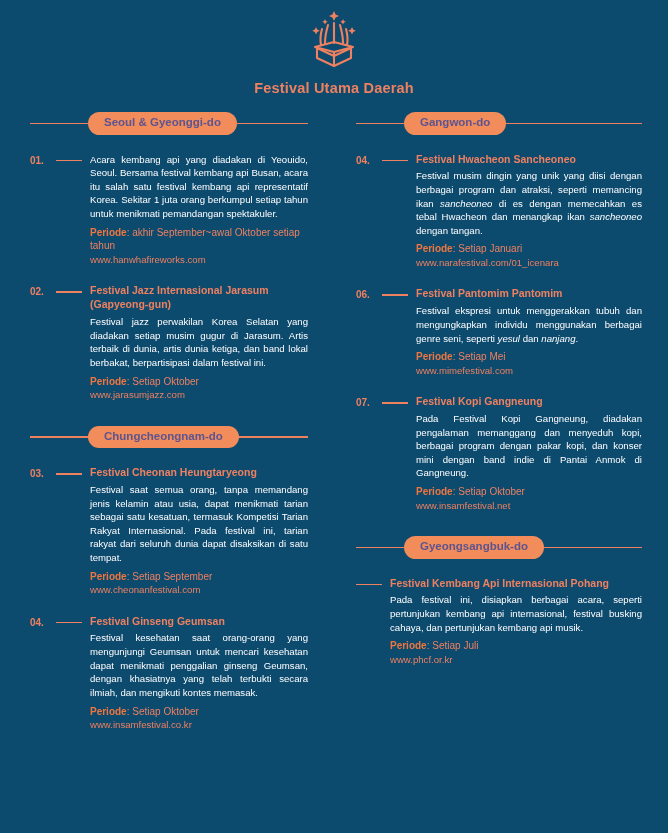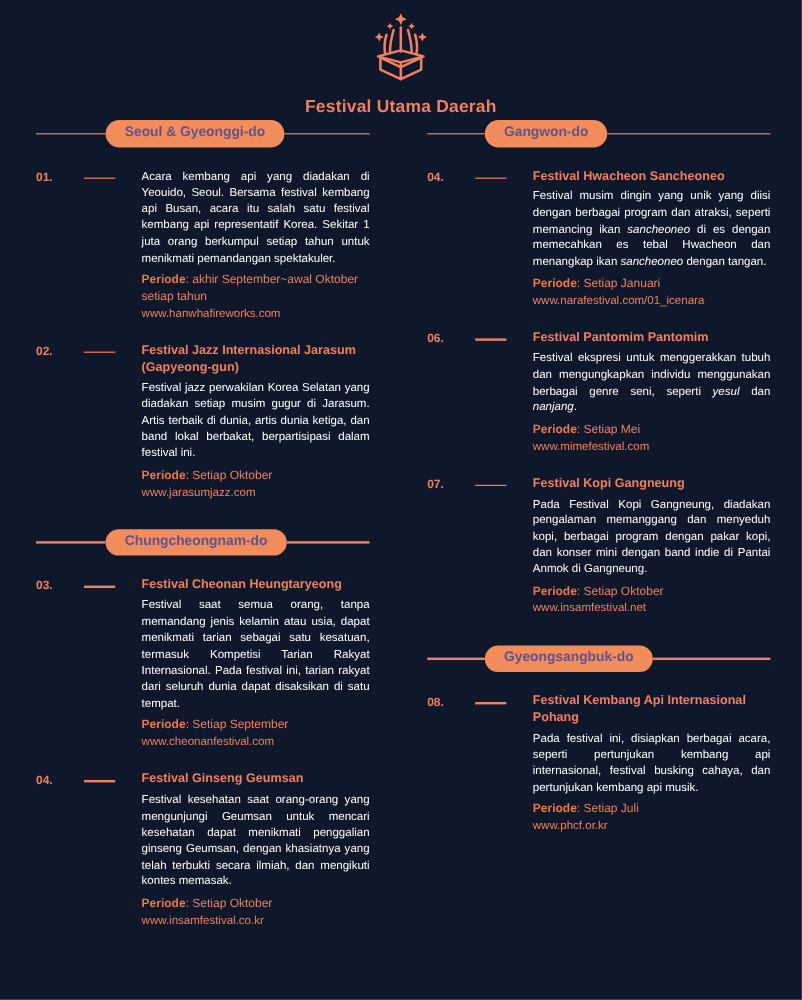--- a/index.html
+++ b/index.html
@@ -2,35 +2,35 @@
 <html><head>
 <meta charset="utf-8">
 <style>
   * { margin:0; padding:0; box-sizing:border-box; }
   html, body {
     width:668px; height:833px;
     background:#635a97;
     font-family:"Liberation Sans", sans-serif;
     overflow:hidden;
   }
-  .page { position:relative; width:668px; height:833px; background:#0f172a; }
+  .page { position:relative; width:668px; height:833px; background:#0c4a6e; }
 
   
   .header { padding-top:8px; text-align:center; }
   .logo { display:inline-block; width:64px; height:62px; }
   .page-title {
     margin-top:6px;
     font-size:14.5px;
     font-weight:bold;
     color:#ef8060;
     letter-spacing:.2px;
   }
 
   
-  .columns { display:flex; padding:0 0 0 0; margin-top:3px; }
+  .columns { display:flex; padding:0 0 0 0; margin-top:16px; }
   .col { width:334px; padding:0 28px 0 28px; }
   .col.left  { padding-left:30px; padding-right:26px; }
   .col.right { padding-left:22px; padding-right:26px; }
 
   
   .region { display:flex; align-items:center; width:100%; }
   .region .rule { flex:1 1 auto; height:1.5px; background:#ef8060; }
   .pill {
     flex:0 0 auto;
     background:#f28c5a;
@@ -39,21 +39,21 @@
     padding:5px 16px 6px 16px;
     font-size:11.5px;
     font-weight:bold;
     line-height:1;
     white-space:nowrap;
   }
   .region.left-region .rule:first-child { flex:0 0 58px; }
   .region.right-region .rule:first-child { flex:0 0 48px; }
 
   
-  .entry { display:flex; margin-top:18px;gap:14px; }
+  .entry { display:flex; margin-top:18px; }
   .entry .num {
     flex:0 0 auto;
     width:26px;
     font-size:10px;
     font-weight:bold;
     color:#ef8060;
     padding-top:2px;
   }
   .entry .dash {
     flex:0 0 auto;
@@ -238,21 +238,20 @@
       </div>
 
       <div class="region-block">
         <div class="region right-region">
           <span class="rule"></span>
           <span class="pill">Gyeongsangbuk-do</span>
           <span class="rule"></span>
         </div>
 
         <div class="entry">
-          <span class="num">08.</span>
           <span class="dash"></span>
           <div class="body">
             <div class="ftitle">Festival Kembang Api Internasional Pohang</div>
             <div class="fdesc">Pada festival ini, disiapkan berbagai acara, seperti pertunjukan kembang api internasional, festival busking cahaya, dan pertunjukan kembang api musik.</div>
             <div class="fperiod"><span class="lbl">Periode</span>: <span>Setiap Juli</span></div>
             <div class="furl">www.phcf.or.kr</div>
           </div>
         </div>
       </div>
     </div>

